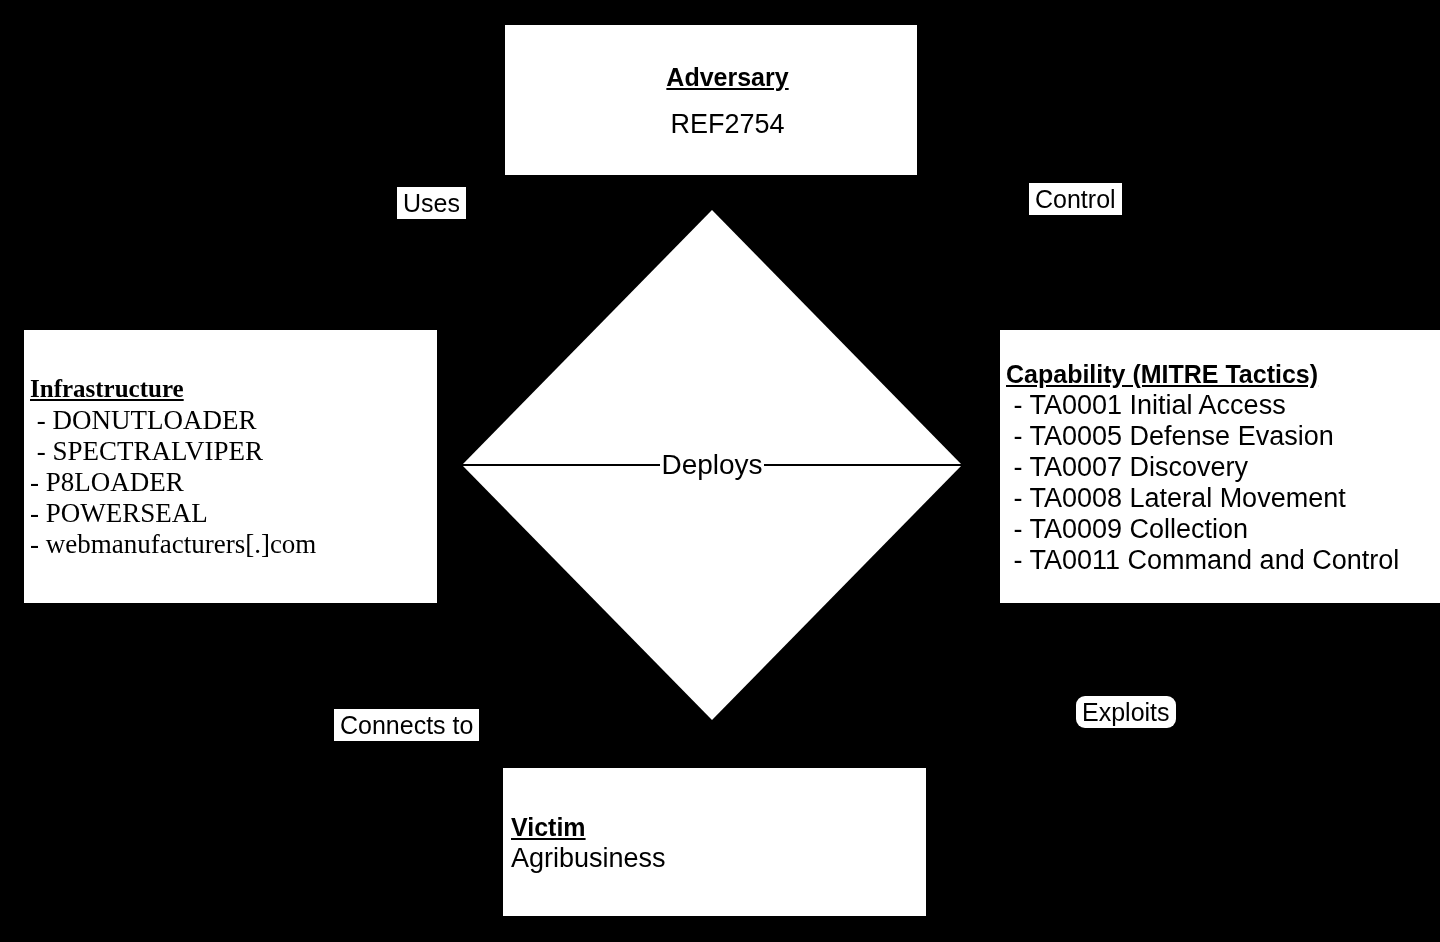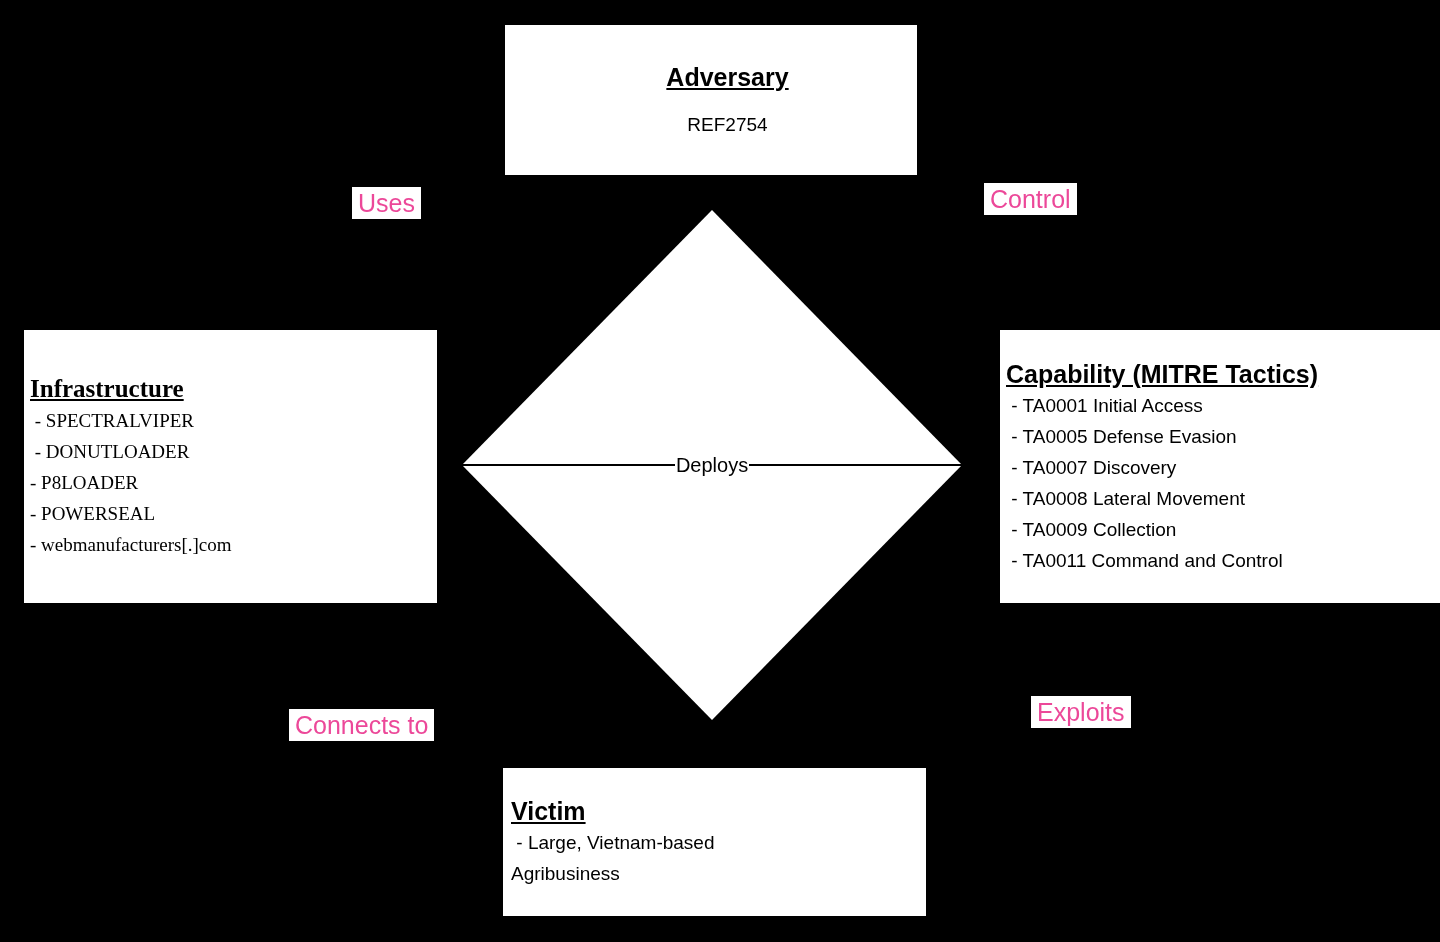--- a/index.html
+++ b/index.html
@@ -24,21 +24,21 @@
   }
 
   .node-title {
     font-weight: bold;
     text-decoration: underline;
     font-size: 25px;
     line-height: 32px;
   }
 
   .node-line {
-    font-size: 19px;
+    font-size: 27px;
     line-height: 31px;
     white-space: pre;
   }
 
   
   .node-adversary {
     left: 505px; top: 25px; width: 412px; height: 150px;
     align-items: center; justify-content: center; gap: 16px;
     text-align: center;
     padding-left: 33px;
@@ -75,62 +75,63 @@
     clip-path: polygon(50% 0, 100% 50%, 50% 100%, 0 50%);
   }
 
   .deploys-row {
     position: absolute;
     left: 462px; top: 450px;
     width: 500px;
     display: flex;
     align-items: center;
     color: #000;
-    font-size: 20px;
+    font-size: 28px;
   }
   .deploys-row .line {
     flex: 1;
     border-top: 2px solid #000;
   }
   .deploys-row .deploys-text {
     padding: 0 1px;
     line-height: 30px;
   }
 
   
   .edge-label {
     position: absolute;
     background: #fff;
-    color: #ec4899;
+    color: #000000;
     font-size: 25px;
     line-height: 30px;
     padding: 1px 6px;
+    margin-left: 45px;
   }
   .edge-uses        { left: 352px; top: 187px; }
   .edge-develops    { left: 984px; top: 183px; }
   .edge-connects-to { left: 289px; top: 709px; }
-  .edge-exploits    { left: 1031px; top: 696px; }
+  .edge-exploits    { left: 1031px; top: 696px; border-radius: 9px; }
 </style>
 </head>
 <body>
 
 <div class="canvas">
 
   <div class="node node-adversary">
     <div class="node-title">Adversary</div>
     <div class="node-line">REF2754</div>
   </div>
 
   <div class="edge-label edge-uses">Uses</div>
   <div class="edge-label edge-develops">Control</div>
 
   <div class="node node-infrastructure">
     <div class="node-title">Infrastructure</div>
+    <div class="node-line"> - DONUTLOADER</div>
     <div class="node-line"> - SPECTRALVIPER</div>
-    <div class="node-line"> - DONUTLOADER</div>
     <div class="node-line">- P8LOADER</div>
     <div class="node-line">- POWERSEAL</div>
     <div class="node-line">- webmanufacturers[.]com</div>
   </div>
 
   <div class="node node-capability">
     <div class="node-title">Capability (MITRE Tactics)</div>
     <div class="node-line"> - TA0001 Initial Access</div>
     <div class="node-line"> - TA0005 Defense Evasion</div>
     <div class="node-line"> - TA0007 Discovery</div>
@@ -144,17 +145,16 @@
     <span class="line"></span>
     <span class="deploys-text">Deploys</span>
     <span class="line"></span>
   </div>
 
   <div class="edge-label edge-connects-to">Connects to</div>
   <div class="edge-label edge-exploits">Exploits</div>
 
   <div class="node node-victim">
     <div class="node-title">Victim</div>
-    <div class="node-line"> - Large, Vietnam-based</div>
     <div class="node-line">Agribusiness</div>
   </div>
 
 </div>
 
 </body></html>

